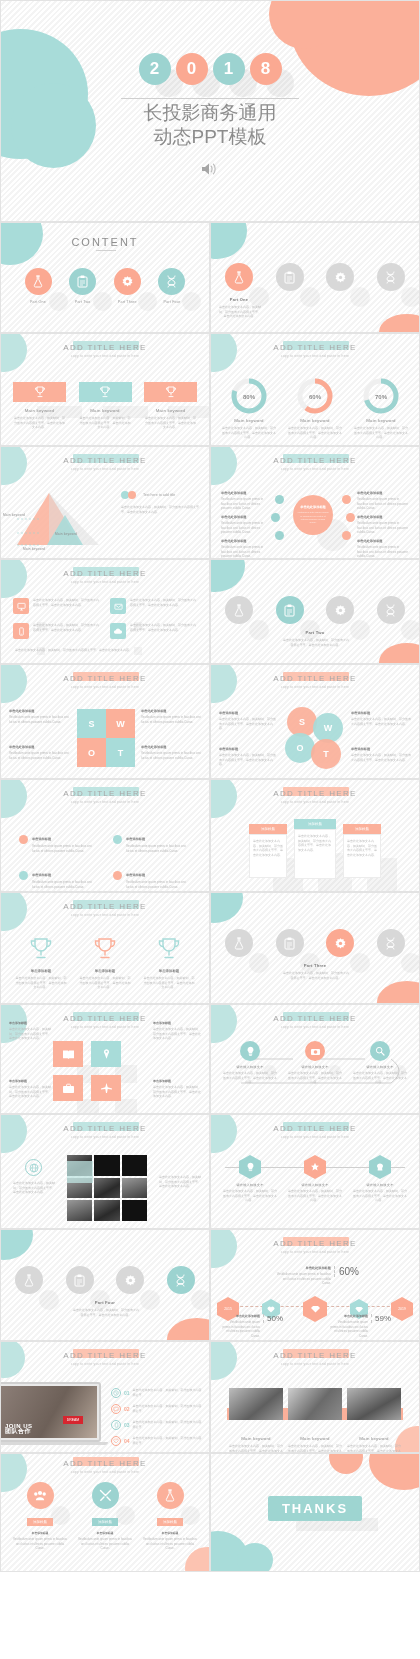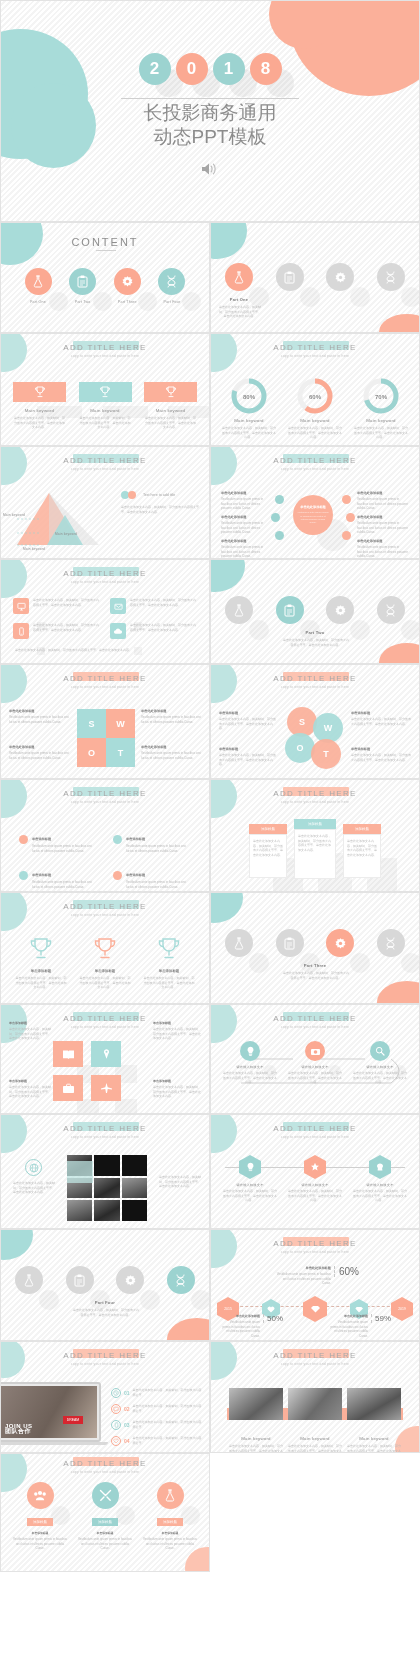--- a/index.html
+++ b/index.html
@@ -976,15 +976,24 @@
                 <path d="M4.6 1h2.8M5.2 1v3.6L2.4 10.3c-.4.8.1 1.7 1 1.7h5.2c.9 0 1.4-.9 1-1.7L6.8 4.6V1" stroke="#fff" stroke-width="1" fill="none" stroke-linecap="round" stroke-linejoin="round"></path>
               </svg>
           </div>
           <div style="display:inline-block;margin-top:8px;background:#fbb09a;color:#fff;font-size:3.4px;padding:2px 6px;">添加标题</div>
           <div class="hd-sm" style="margin-top:4px;font-size:2.8px;">单击添加标题</div>
           <div class="body-txt" style="margin-top:2px;">Vestibulum ante ipsum primis in faucibus orci luctus et ultrices posuere cubilia Curae.</div>
         </div>
       </div>
     </div>
 
+    <div class="slide half" style="height:119px;">
+      <div class="blob coral" style="width:70px;height:58px;right:-20px;top:-22px;"></div>
+      <div class="blob coral" style="width:34px;height:34px;right:56px;top:-14px;"></div>
+      <div class="blob teal" style="width:62px;height:56px;left:-24px;bottom:-16px;"></div>
+      <div class="blob teal" style="width:36px;height:34px;left:26px;bottom:-6px;"></div>
+      <div style="position:absolute;left:0;right:0;top:42px;display:flex;justify-content:center;">
+        <div class="thanks-box">THANKS</div>
+      </div>
+    </div>
 
   </div>
 </div>
 
 </body></html>

